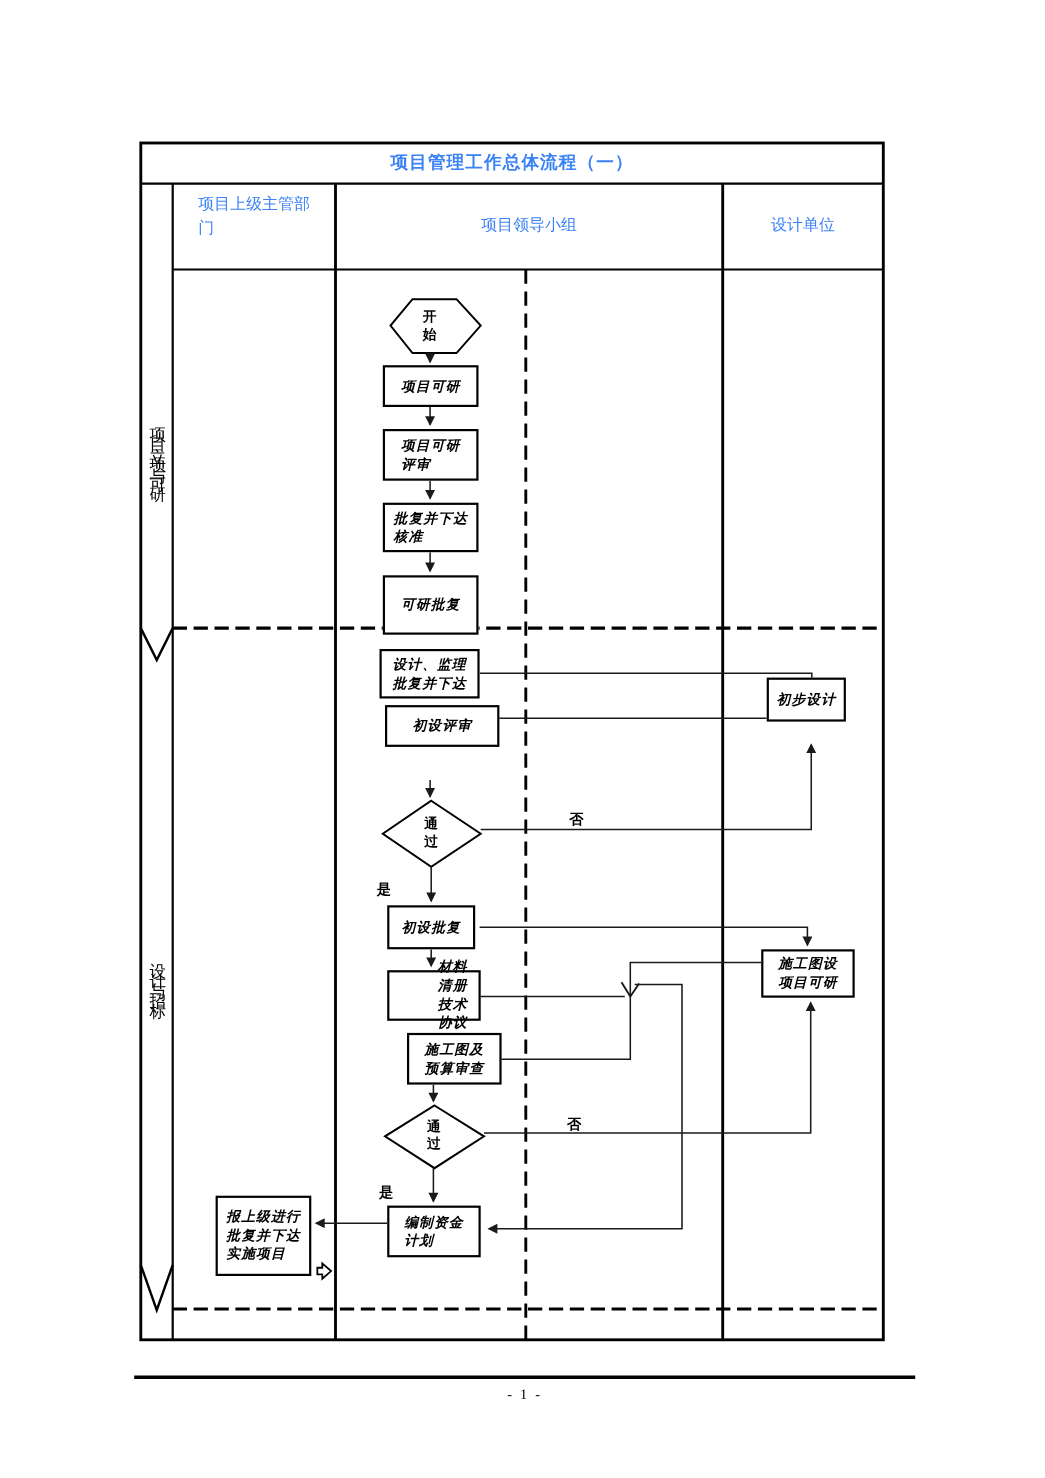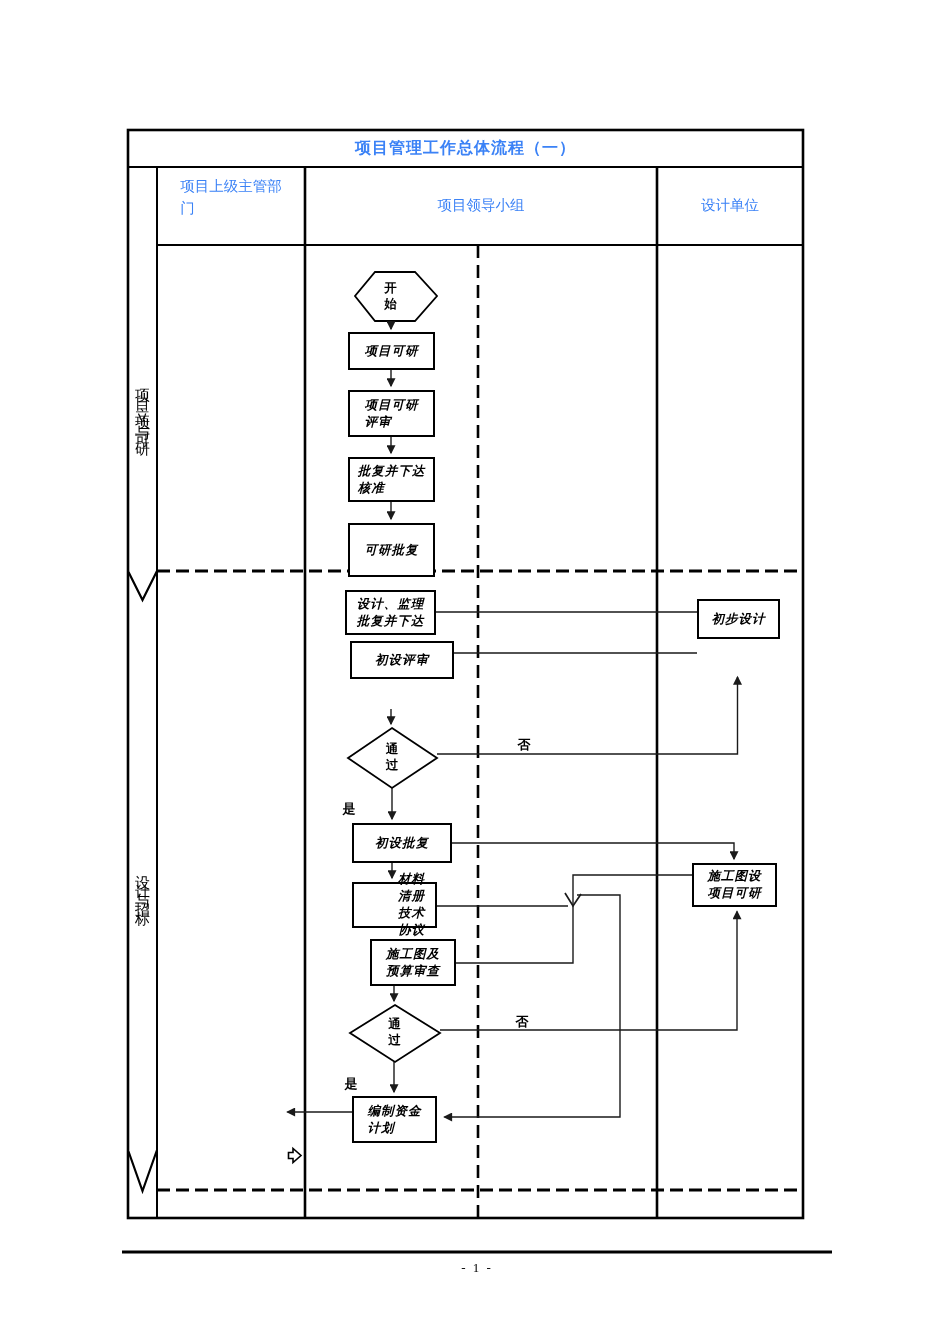--- a/index.html
+++ b/index.html
@@ -125,32 +125,35 @@
 
   <div class="node" style="left:348px;top:332px;width:87px;height:38px;">项目可研</div>
   <div class="node" style="left:348px;top:390px;width:87px;height:47px;">项目可研
 评审</div>
   <div class="node" style="left:348px;top:457px;width:87px;height:45px;">批复并下达
 核准</div>
   <div class="node" style="left:348px;top:523px;width:87px;height:54px;">可研批复</div>
   <div class="node" style="left:345px;top:590px;width:91px;height:45px;">设计、监理
 批复并下达</div>
   <div class="node" style="left:350px;top:641px;width:104px;height:38px;">初设评审</div>
-  <div class="node" style="left:352px;top:823px;width:100px;height:40px;">初设批复</div>
+  <div class="node" style="left:352px;top:823px;width:80px;height:40px;">初设批复</div>
   <div class="node" style="left:352px;top:882px;width:85px;height:46px;padding-left:44px;">材料清册
 技术协议</div>
   <div class="node" style="left:370px;top:939px;width:86px;height:47px;">施工图及
 预算审查</div>
   <div class="node" style="left:352px;top:1096px;width:85px;height:47px;">编制资金
 计划</div>
 
-  <div class="node" style="left:697px;top:599px;width:83px;height:40px;">初步设计</div>
+  <div class="node" style="left:697px;top:616px;width:72px;height:40px;">初步设计</div>
   <div class="node" style="left:692px;top:863px;width:85px;height:44px;">施工图设
 项目可研</div>
 
+  <div class="node" style="left:196px;top:1087px;width:87px;height:73px;">报上级进行
+批复并下达
+实施项目</div>
 
   <div class="branch" style="left:512px;top:736px;width:24px;height:18px;">否</div>
   <div class="branch" style="left:338px;top:800px;width:22px;height:18px;">是</div>
   <div class="branch" style="left:510px;top:1013px;width:24px;height:18px;">否</div>
   <div class="branch" style="left:340px;top:1075px;width:22px;height:18px;">是</div>
 
   <div class="footer-num" style="left:397px;top:1258px;width:160px;height:20px;">- 1 -</div>
 
 </div>
 

